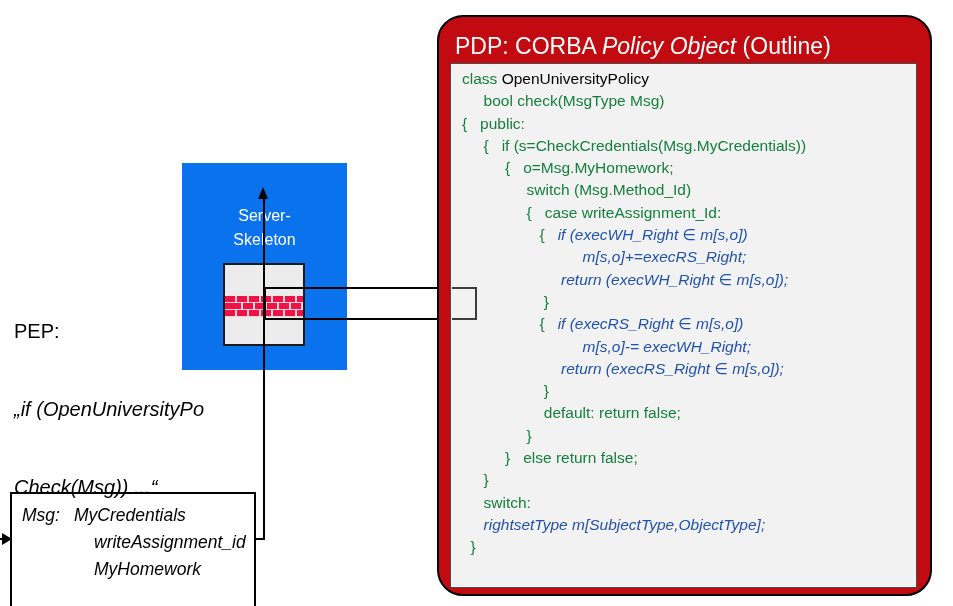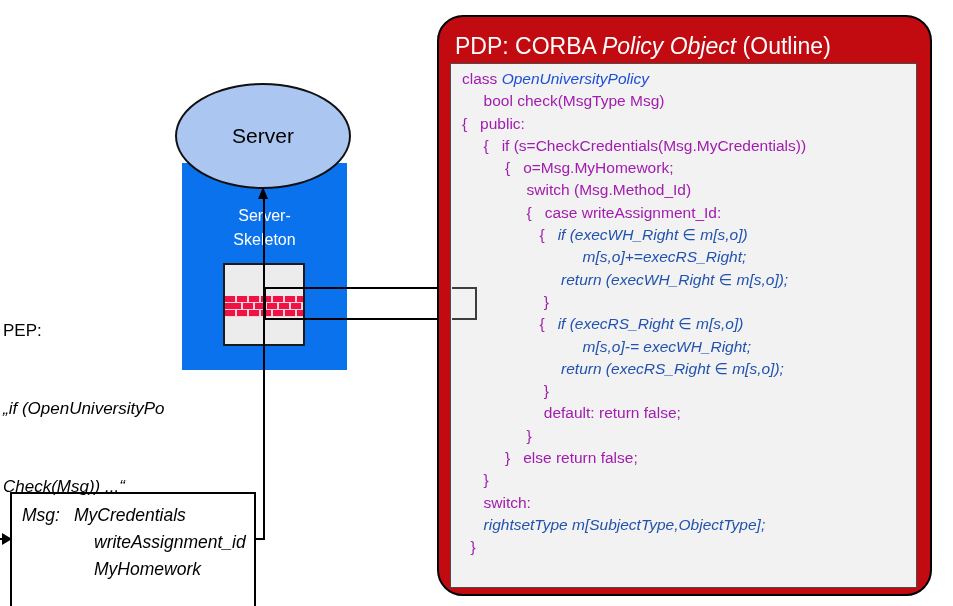--- a/index.html
+++ b/index.html
@@ -43,26 +43,26 @@
 
   
   .pdp { position:absolute; left:437px; top:15px; width:495px; height:581px;
     background:var(--red); border:2px solid #000; border-radius:26px; z-index:6; }
   .pdp-title { position:absolute; left:16px; top:14px; color:#fff; font-size:23px;
     line-height:30px; white-space:pre;text-align:right; }
   .pdp-inner { position:absolute; left:11px; top:46px; width:467px; height:525px;
     background:var(--codebg); border:1px solid #4d4d4d; }
   .code { padding:4px 6px 0 11px; font-size:15.5px; line-height:22.3px; color:#000; }
   .code-line { white-space:pre; }
-  .seg-n { font-style:normal; color:#a21caf; }
-  .seg-i { font-style:italic; color:#1d4ed8; }
+  .seg-n { font-style:normal; color:#15803d; }
+  .seg-i { color:#000000; }
   .seg-b { font-style:italic; color:var(--codeblue); }
 
   
-  .pep { position:absolute; left:3px; top:266px; font-size:17px; line-height:26px;
+  .pep { position:absolute; left:14px; top:266px; font-size:20px; line-height:26px;
     color:#000; z-index:4; white-space:pre; }
   .white-seg { color:#ffffff; }
 
   
   .msgbox { position:absolute; left:10px; top:492px; width:246px; height:126px;
     background:#fff; border:2px solid #000; padding:8px 0 0 10px;
     font-size:17.5px; font-style:italic; line-height:27px; z-index:3; }
   .msglabel { display:inline-block; width:52px; }
   .msgrow.indent { margin-left:72px; }
   .msg-arrow-line { position:absolute; left:0; top:538px; width:4px; height:2px; background:#000; z-index:3; }
@@ -75,23 +75,20 @@
 
 <div class="stage">
 
   <div class="skel-rect">
     <div class="skel-label">
       <div>Server-</div>
       <div>Skeleton</div>
     </div>
   </div>
 
-  <div class="ellipse">
-    <span>Server</span>
-  </div>
 
   <div class="wall-box">
     <div class="bricks">
       <div class="brick-row"></div>
       <div class="brick-row offset"></div>
       <div class="brick-row"></div>
     </div>
   </div>
 
   <div class="hrect"></div>

